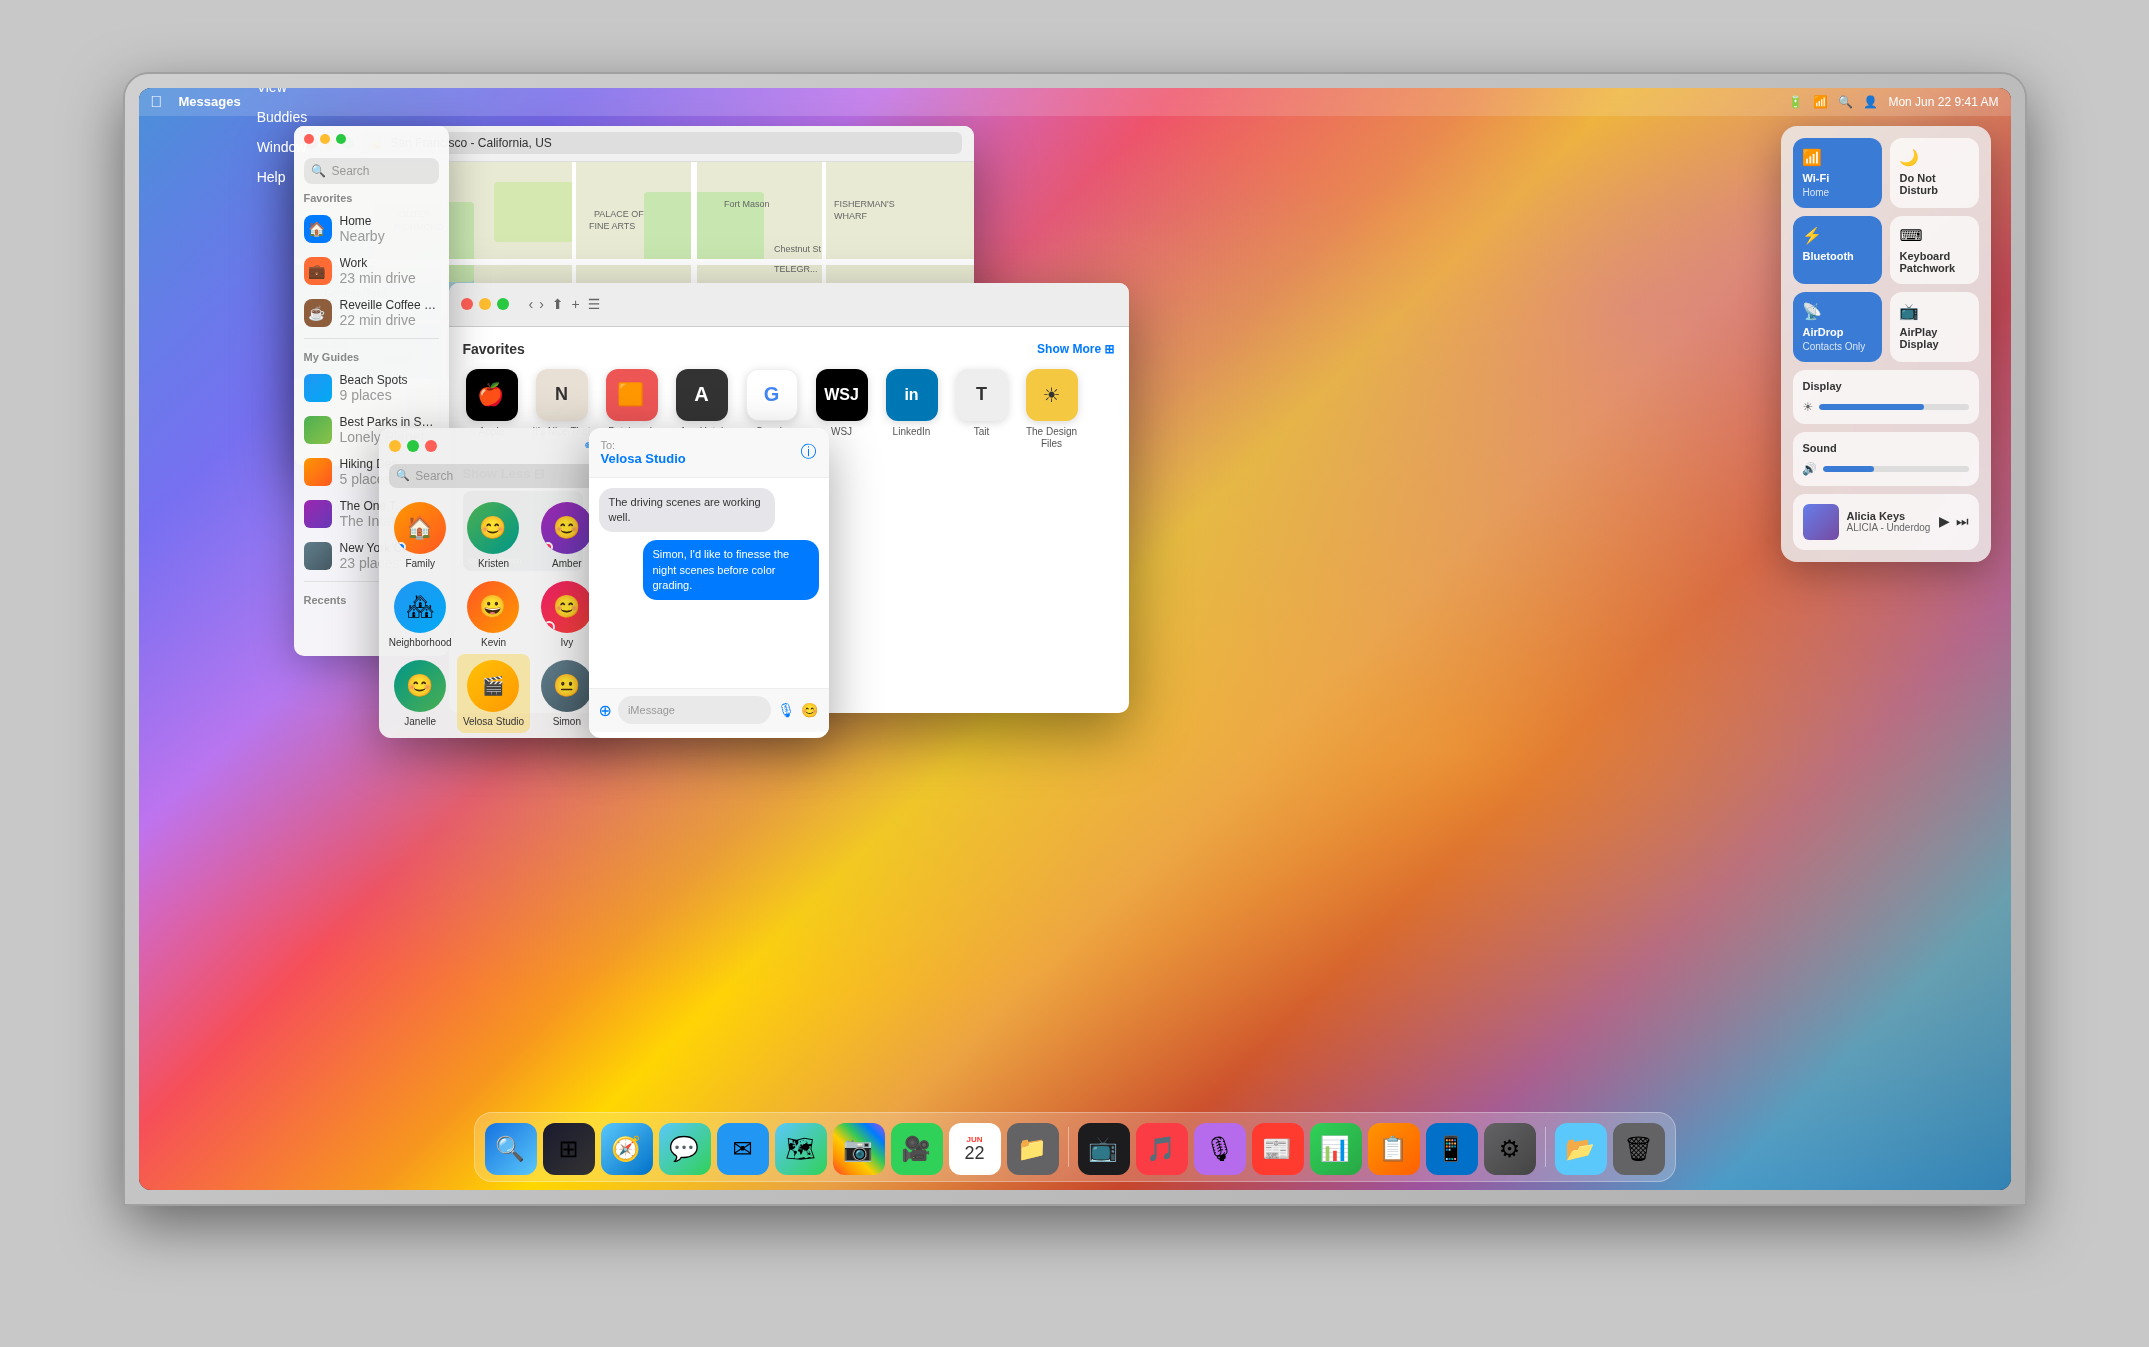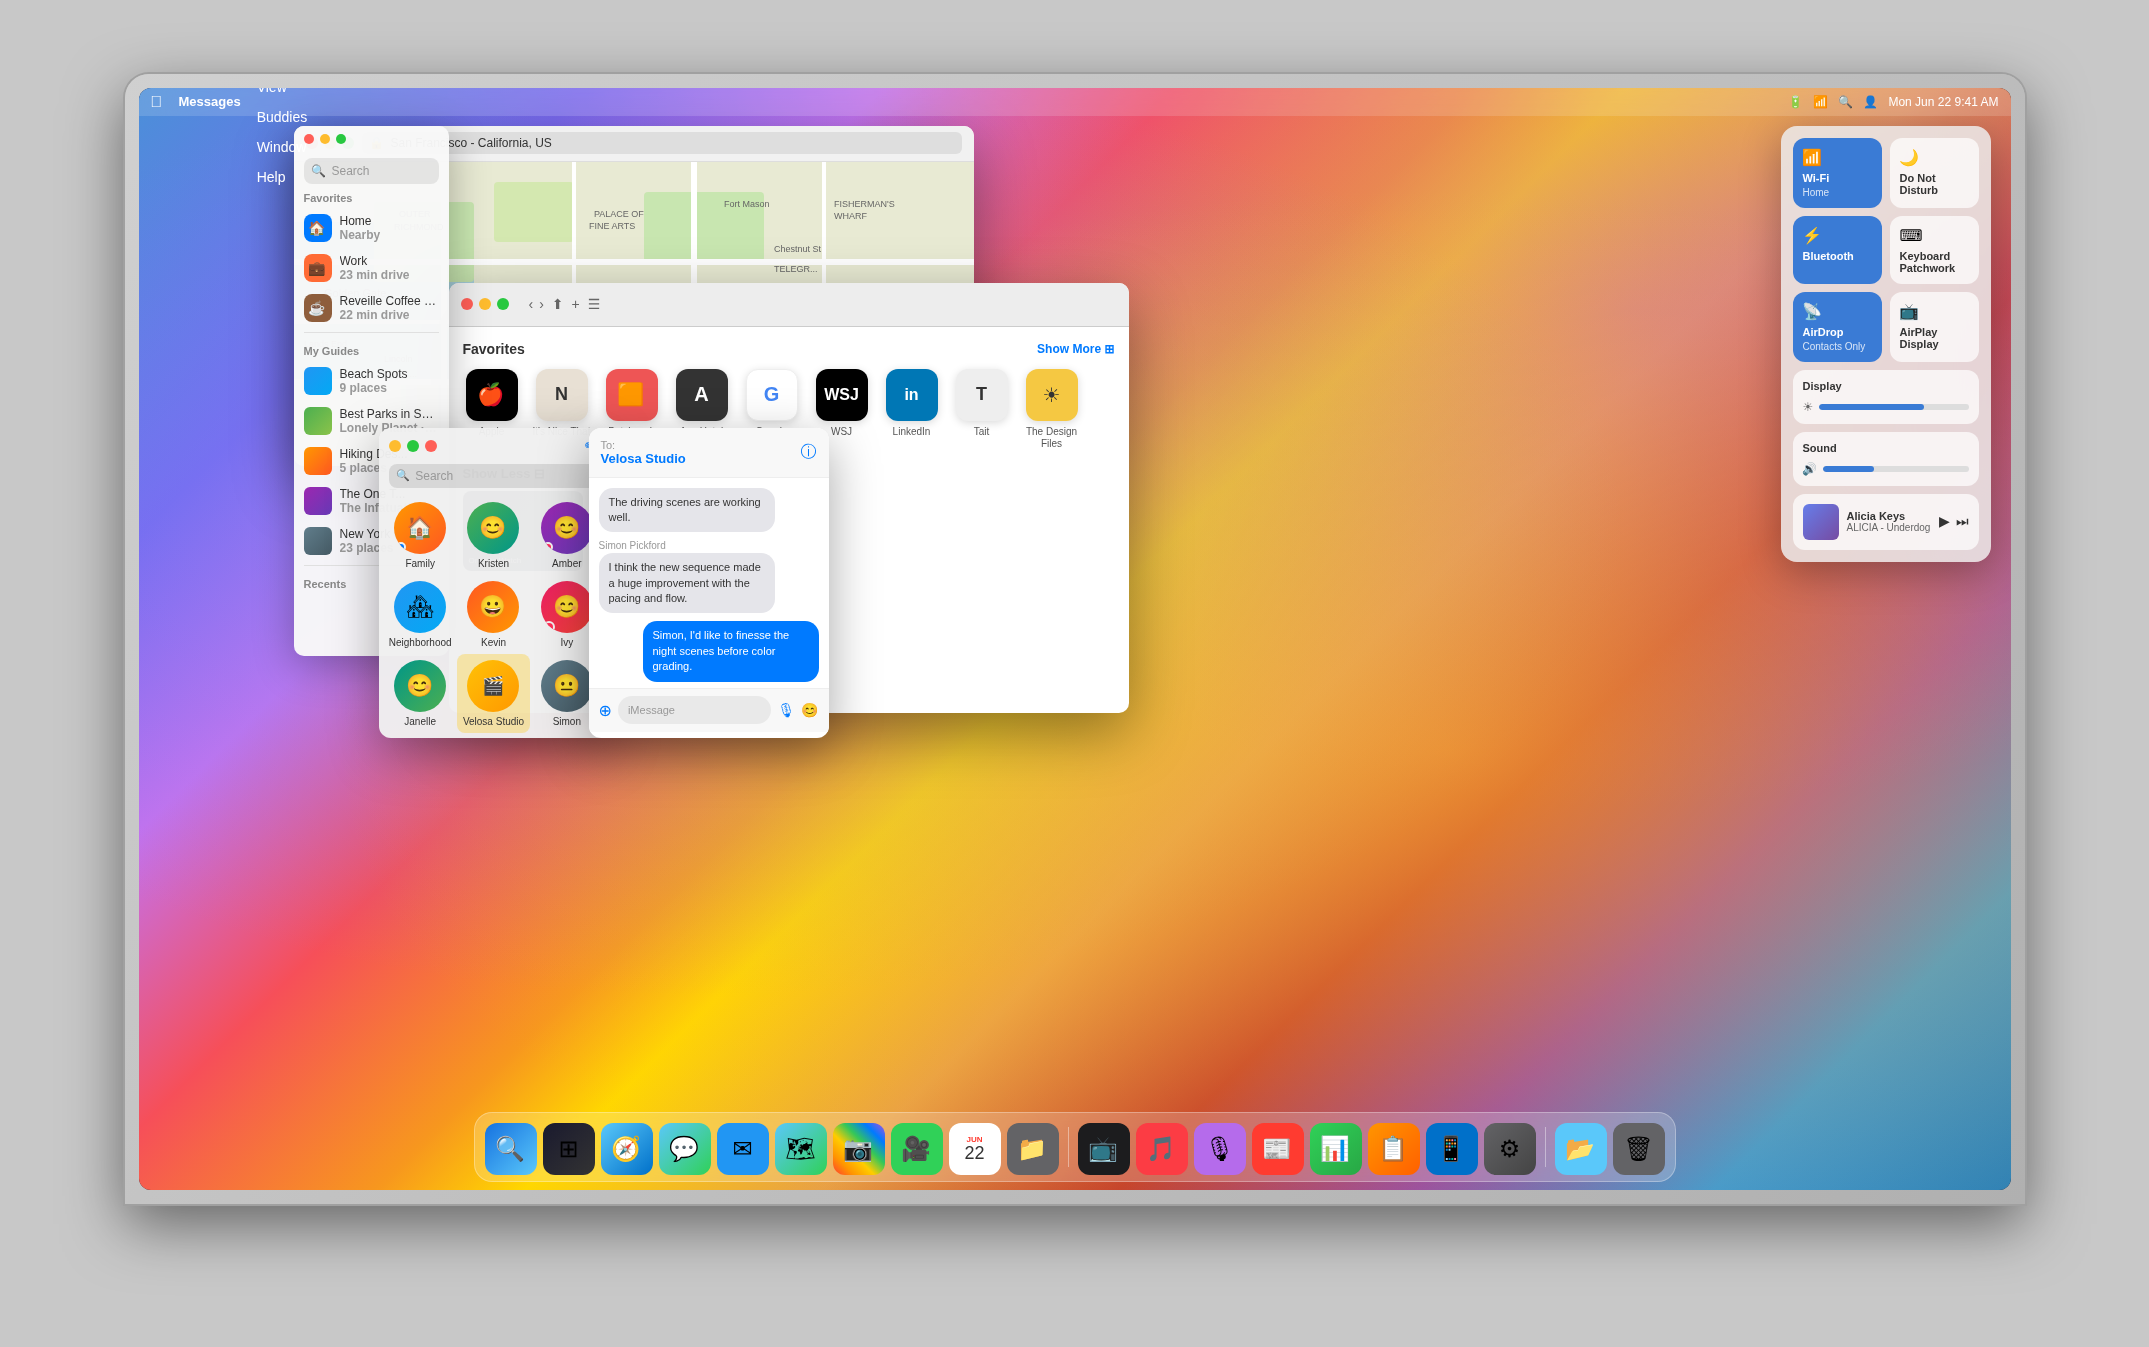--- a/index.html
+++ b/index.html
@@ -561,26 +561,25 @@
     .sidebar-item-title {
       font-size: 12px;
       font-weight: 500;
       color: #333;
       white-space: nowrap;
       overflow: hidden;
       text-overflow: ellipsis;
     }
 
     .sidebar-item-sub {
-      font-size: 12px;
+      font-size: 14px;
       color: #999;
       white-space: nowrap;
       overflow: hidden;
       text-overflow: ellipsis;
-      font-weight: bold;
     }
 
     .sidebar-divider {
       height: 1px;
       background: #e0e0e0;
       margin: 4px 10px;
     }
 
     
     .messages-window {
@@ -1248,24 +1247,20 @@
           </div>
           <span style="color:#007aff;">ⓘ</span>
         </div>
 
         <div class="chat-messages">
 
           <div class="chat-message received">
             <div class="chat-bubble bubble-gray">The driving scenes are working well.</div>
           </div>
 
-          <div class="chat-message received">
-            <div class="chat-sender">Simon Pickford</div>
-            <div class="chat-bubble bubble-gray">I think the new sequence made a huge improvement with the pacing and flow.</div>
-          </div>
 
           <div class="chat-message sent">
             <div class="chat-bubble bubble-blue">Simon, I'd like to finesse the night scenes before color grading.</div>
           </div>
 
         </div>
 
         <div class="chat-input-bar">
           <span style="color:#007aff;font-size:16px;">⊕</span>
           <div class="chat-input-field">

